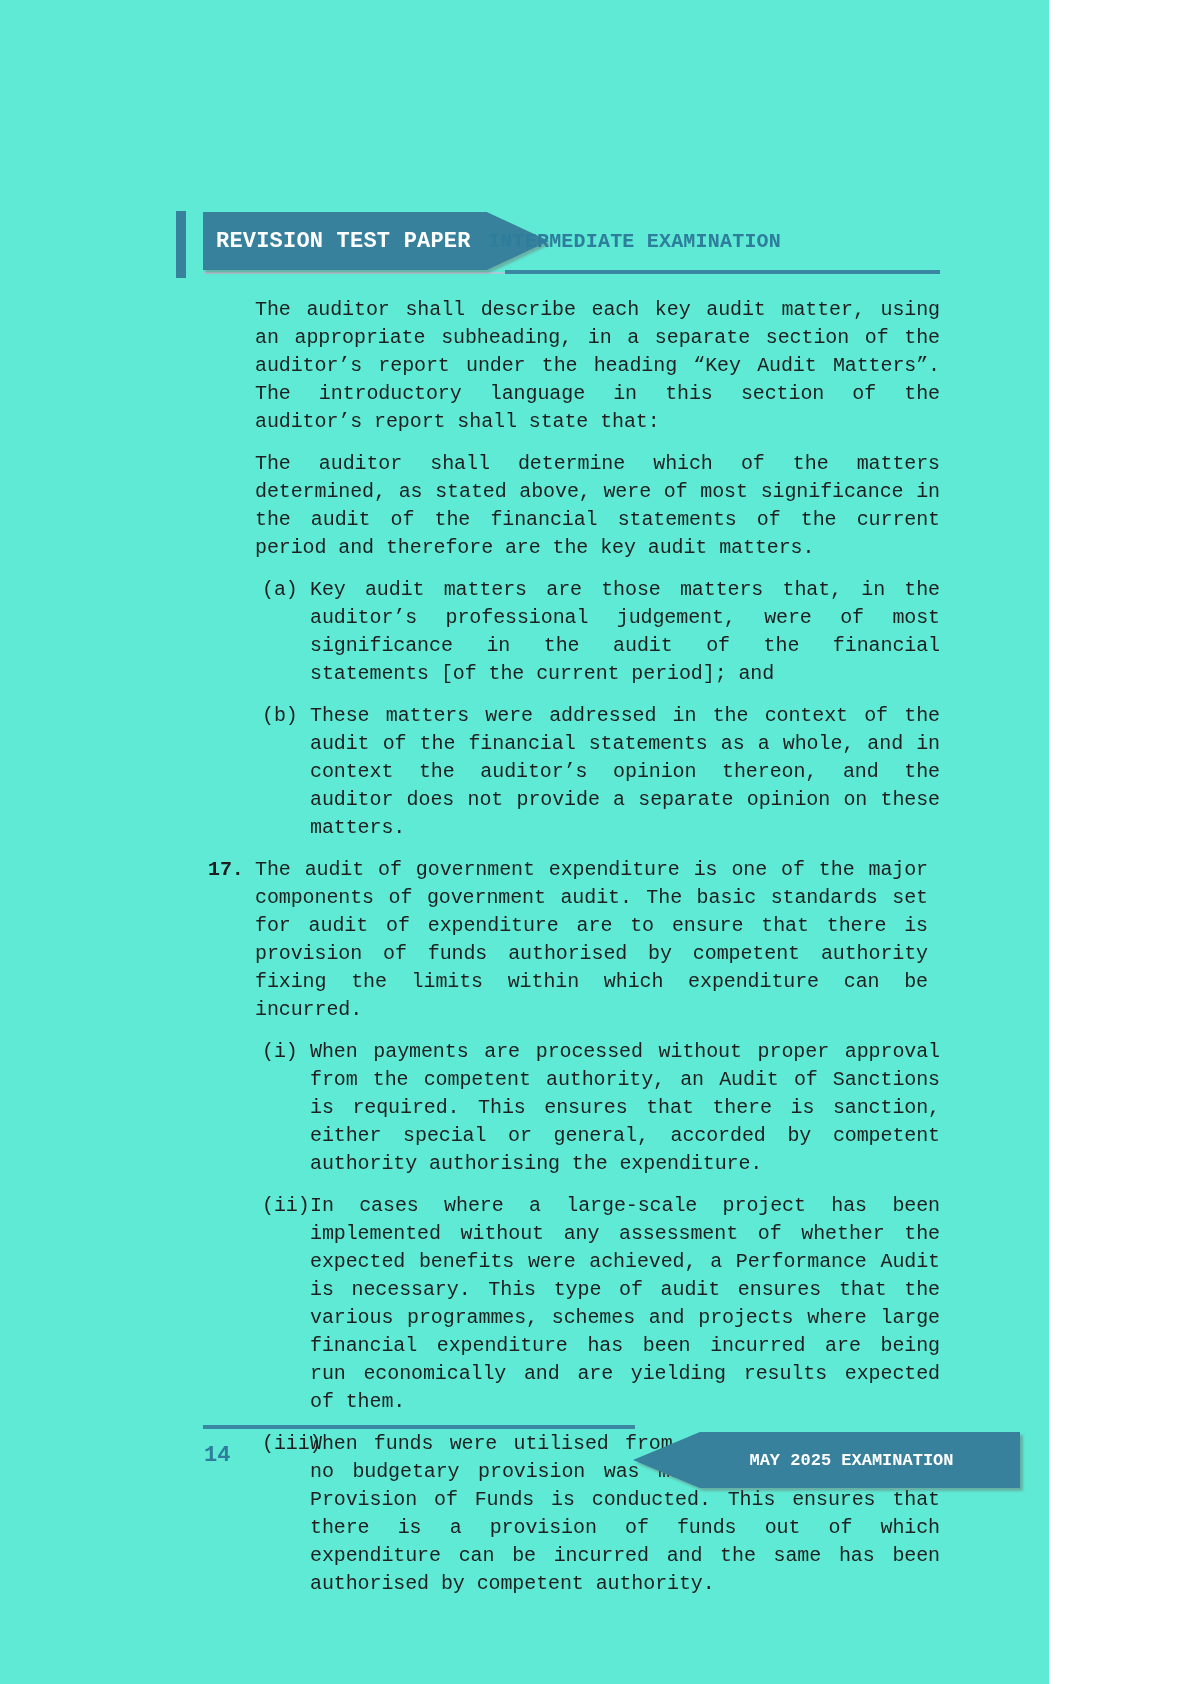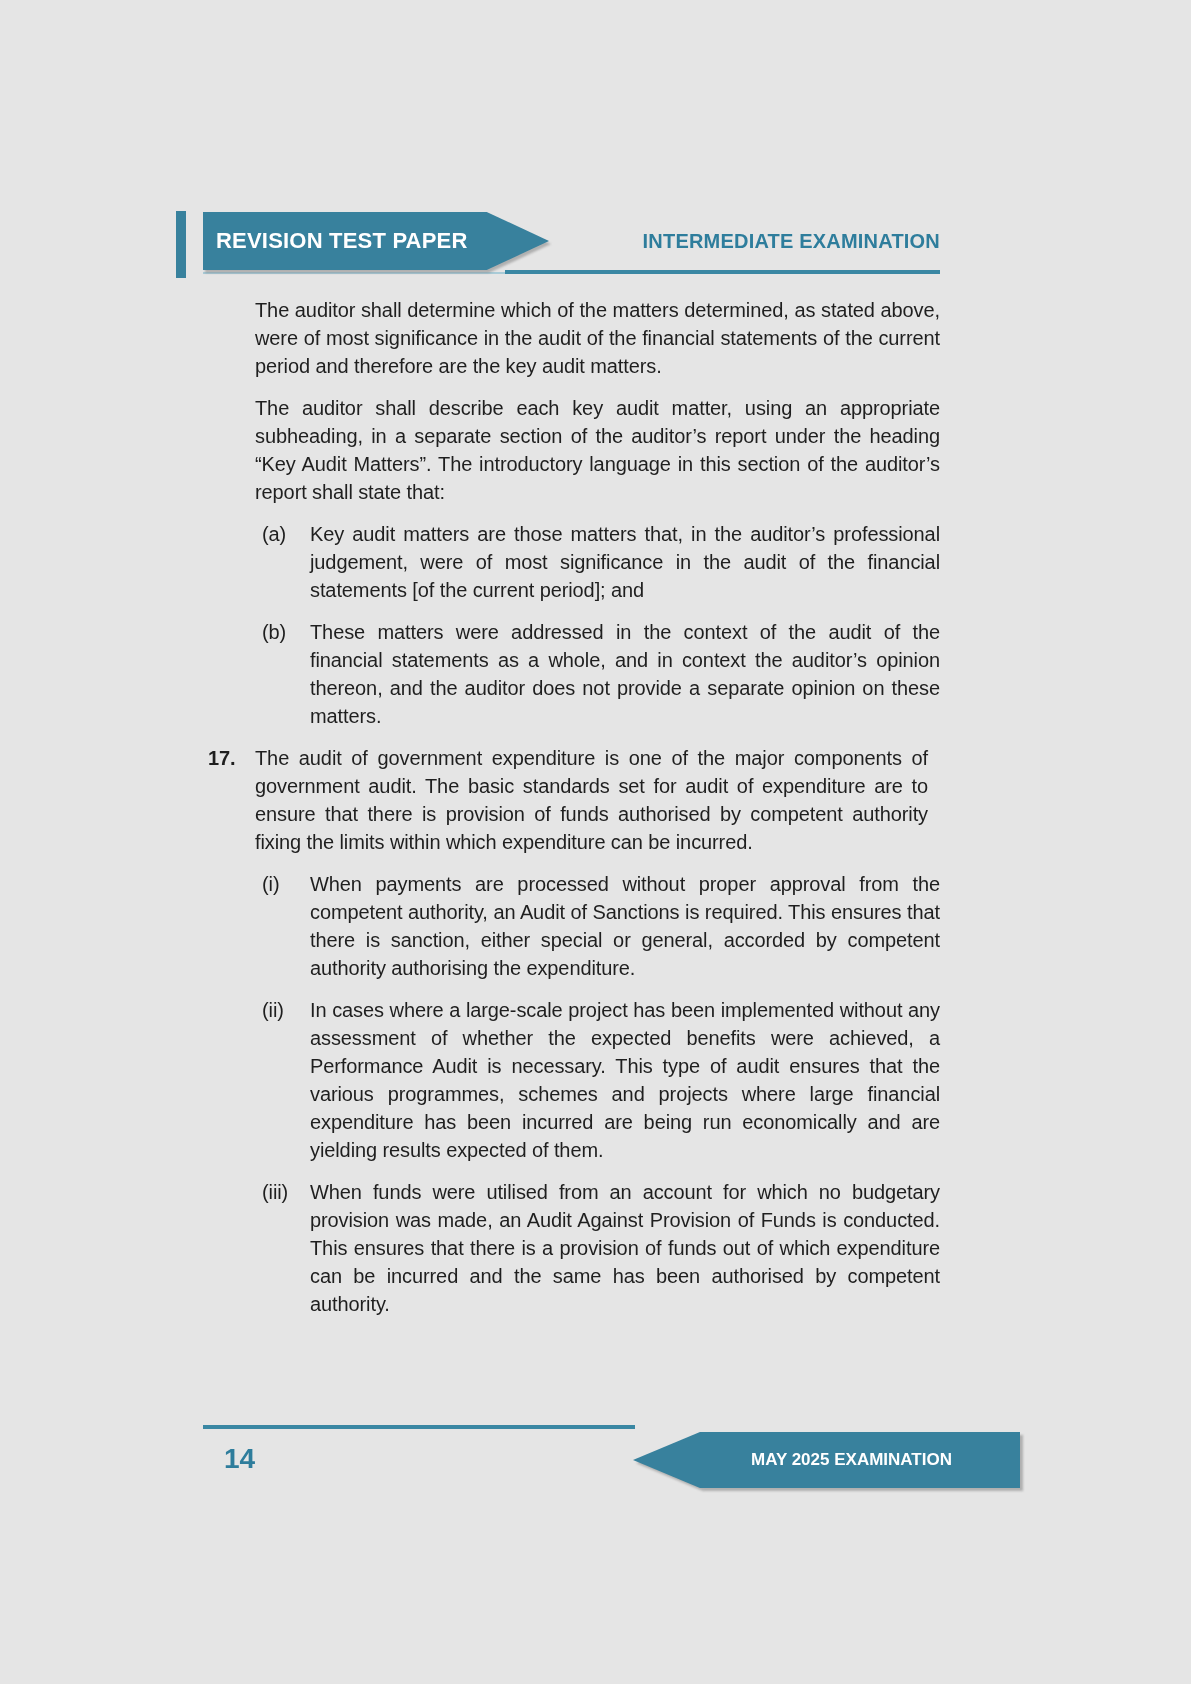--- a/index.html
+++ b/index.html
@@ -1,20 +1,20 @@
 <!DOCTYPE html>
 <html><head>
 <meta charset="utf-8">
 <style>
   html, body { margin:0; padding:0; background:#ffffff; }
   .page {
     position:relative;
-    width:1191px; height:1684px;
-    background:#e5e5e5;
-    font-family:Liberation Sans, sans-serif;
+    width:1049px; height:1684px;
+    background:#5eead4;
+    font-family:Liberation Mono, monospace;
     color:#1f1f1f;
     overflow:hidden;
   }
 
   
   .hdr-strip {
     position:absolute; left:176px; top:211px;
     width:10px; height:67px;
     background:#38819D;
   }
@@ -27,21 +27,21 @@
     width:100%; height:100%;
     background:#38819D;
     clip-path:polygon(0 0, 82% 0, 100% 50%, 82% 100%, 0 100%);
     display:flex; align-items:center;
   }
   .hdr-banner-label {
     color:#ffffff; font-weight:bold; font-size:22px;
     padding-left:13px; letter-spacing:0.2px; white-space:nowrap;
   }
   .hdr-title {
-    position:absolute; top:230px; right:251px;
+    position:absolute; top:230px; right:268px;
     color:#2E7D9C; font-weight:bold; font-size:20px;
     letter-spacing:0.2px; white-space:nowrap;
   }
   .hdr-rule-light {
     position:absolute; left:203px; top:272px;
     width:737px; height:2px; background:#A9CBD7;
   }
   .hdr-rule-dark {
     position:absolute; left:505px; top:270px;
     width:435px; height:4px; background:#3A87A3;
@@ -73,43 +73,43 @@
     width:100%; height:100%;
     background:#38819D;
     clip-path:polygon(17.3% 0, 100% 0, 100% 100%, 17.3% 100%, 0 50%);
     display:flex; align-items:center; justify-content:center;
   }
   .ftr-banner-label {
     color:#ffffff; font-weight:bold; font-size:17px;
     padding-left:50px; white-space:nowrap;
   }
   .page-num {
-    position:absolute; left:224px; top:1443px;
-    color:#2E7D9C; font-weight:bold; font-size:28px;
+    position:absolute; left:204px; top:1443px;
+    color:#2E7D9C; font-weight:bold; font-size:22px;
   }
 </style>
 </head>
 <body>
 
 <div class="page">
 
   <div class="hdr-rule-light"></div>
   <div class="hdr-rule-dark"></div>
   <div class="hdr-strip"></div>
   <div class="hdr-banner">
     <div class="hdr-banner-shape">
       <span class="hdr-banner-label">REVISION TEST PAPER</span>
     </div>
   </div>
   <div class="hdr-title">INTERMEDIATE EXAMINATION</div>
 
   <div class="content">
 
+    <p class="para">The auditor shall describe each key audit matter, using an appropriate subheading, in a separate section of the auditor’s report under the heading “Key Audit Matters”. The introductory language in this section of the auditor’s report shall state that:</p>
     <p class="para">The auditor shall determine which of the matters determined, as stated above, were of most significance in the audit of the financial statements of the current period and therefore are the key audit matters.</p>
-    <p class="para">The auditor shall describe each key audit matter, using an appropriate subheading, in a separate section of the auditor’s report under the heading “Key Audit Matters”. The introductory language in this section of the auditor’s report shall state that:</p>
 
     <div class="hang-item">
       <span class="lbl">(a)</span>
       <span>Key audit matters are those matters that, in the auditor’s professional judgement, were of most significance in the audit of the financial statements [of the current period]; and</span>
     </div>
 
     <div class="hang-item">
       <span class="lbl">(b)</span>
       <span>These matters were addressed in the context of the audit of the financial statements as a whole, and in context the auditor’s opinion thereon, and the auditor does not provide a separate opinion on these matters.</span>
     </div>

